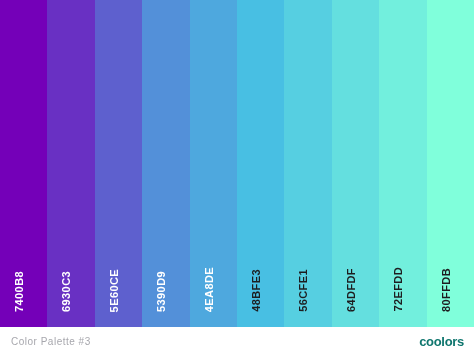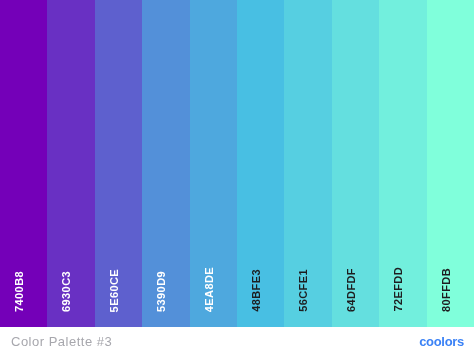--- a/index.html
+++ b/index.html
@@ -54,29 +54,29 @@
   #footer-bar {
     flex: 1 1 auto;
     background: #ffffff;
     display: flex;
     align-items: center;
     justify-content: space-between;
     padding: 0 10px 0 11px;
     box-sizing: border-box;
   }
   #palette-title {
-    font-size: 13px;
+    font-size: 10px;
     color: #a7a7ad;
     letter-spacing: 0.5px;
     white-space: nowrap;
   }
   #coolors-logo {
     font-size: 13px;
     font-weight: bold;
-    color: #3b82f6;
+    color: #0f766e;
     letter-spacing: -0.3px;
     white-space: nowrap;
   }
 </style>
 </head>
 <body>
 
 <div id="palette-page">
 
   <div id="swatch-strip">

